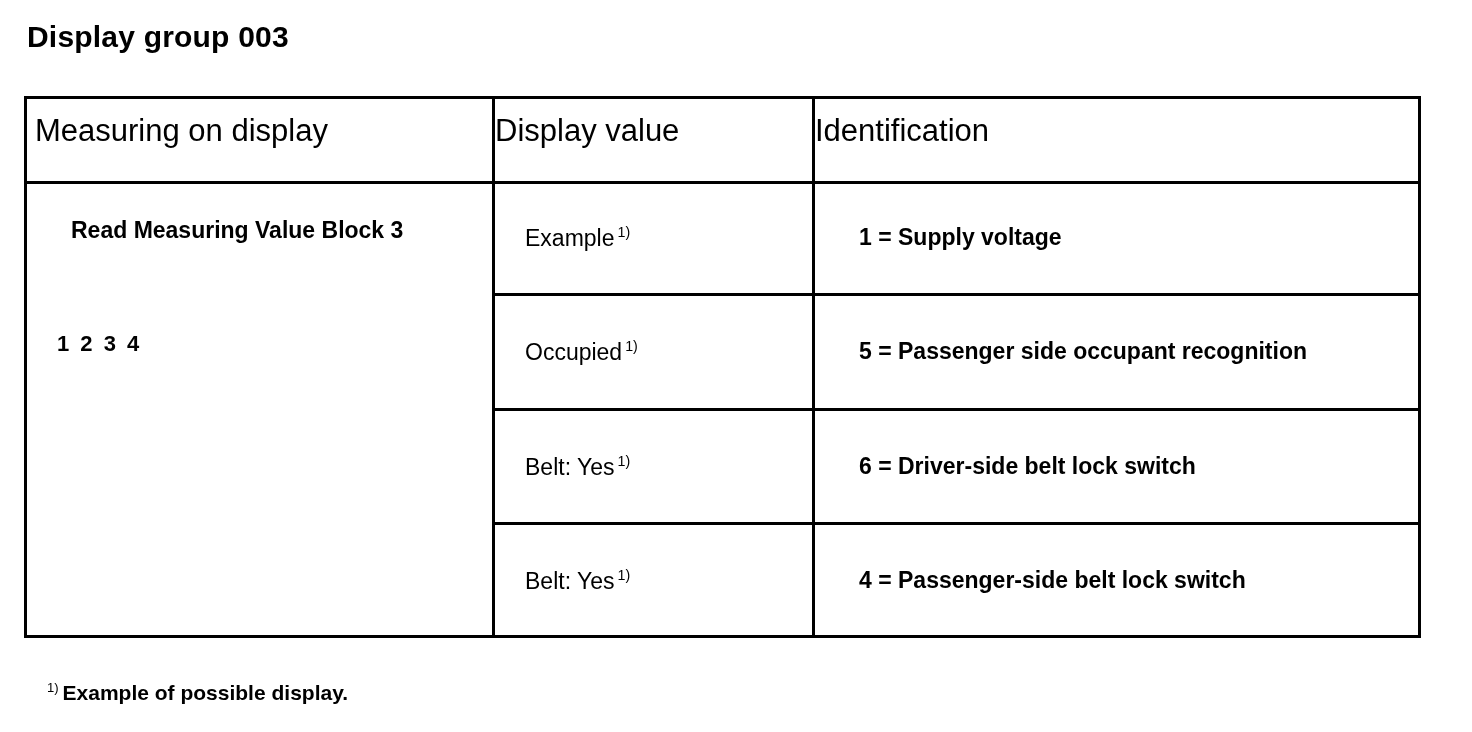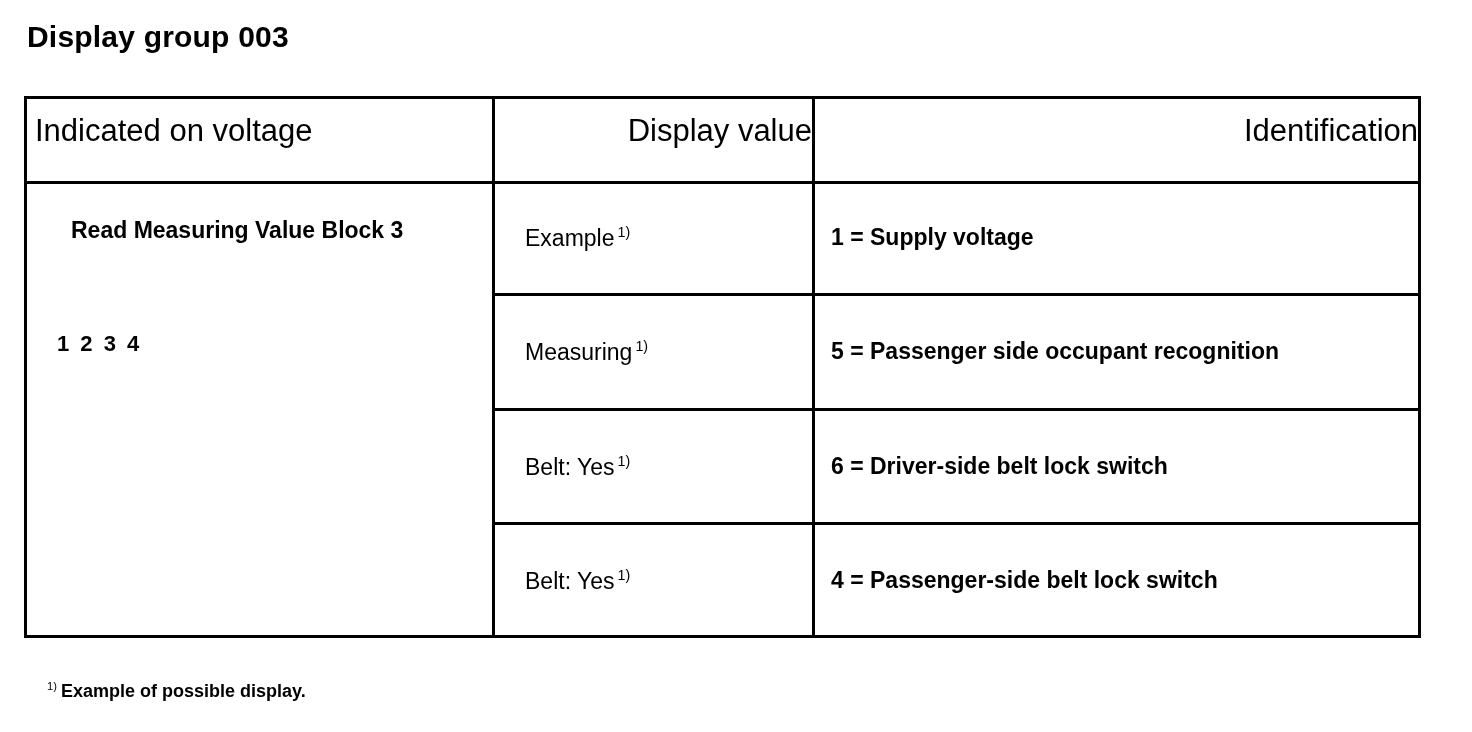--- a/index.html
+++ b/index.html
@@ -61,21 +61,21 @@
     position: relative;
   }
   .hdr-text {
     position: absolute;
     top: 14px;
     font-size: 31px;
     font-weight: normal;
     white-space: nowrap;
   }
   .hdr-left .hdr-text  { left: 8px; }
-  .hdr-center .hdr-text{ left: 0; right: 0; text-align: right; }
+  .hdr-center .hdr-text{ left: 0; right: 7px; text-align: left; }
 
   
   .cell-indicated {
     position: relative;
     height: 451px;
   }
   .indicated-main {
     position: absolute;
     left: 44px;
     top: 33px;
@@ -101,21 +101,21 @@
     left: 30px;
     font-size: 23px;
     font-weight: normal;
     white-space: nowrap;
   }
   .cell-ident {
     position: relative;
   }
   .ident-text {
     position: absolute;
-    left: 16px;
+    left: 44px;
     font-size: 23px;
     font-weight: bold;
     white-space: nowrap;
   }
 
   .r1 .value-text, .r1 .ident-text { top: 40px; }
   .r2 .value-text, .r2 .ident-text { top: 42px; }
   .r3 .value-text, .r3 .ident-text { top: 42px; }
   .r4 .value-text, .r4 .ident-text { top: 42px; }
 
@@ -129,21 +129,21 @@
     vertical-align: super;
     font-weight: normal;
     margin-left: 3px;
   }
 
   
   .footnote {
     position: absolute;
     left: 47px;
     top: 680px;
-    font-size: 18px;
+    font-size: 21px;
     font-weight: bold;
     white-space: nowrap;
   }
   .footnote .fn-mark {
     font-size: 0.62em;
     vertical-align: super;
     font-weight: normal;
     margin-right: 4px;
   }
 </style>
@@ -156,21 +156,21 @@
 
   <table class="data-table">
     <colgroup>
       <col class="c1">
         <col class="c2">
         <col class="c3">
     </colgroup>
     <tbody>
       <tr>
         <td class="hdr-cell hdr-left" rowspan="1">
-          <div class="hdr-text">Indicated on voltage</div>
+          <div class="hdr-text">Measuring on display</div>
         </td>
         <td class="hdr-cell hdr-center">
           <div class="hdr-text">Display value</div>
         </td>
         <td class="hdr-cell hdr-center">
           <div class="hdr-text">Identification</div>
         </td>
       </tr>
 
       <tr class="r1">
@@ -181,21 +181,21 @@
         <td class="cell-value row-h1">
           <div class="value-text"><span>Example</span><sup class="fn">1)</sup></div>
         </td>
         <td class="cell-ident row-h1">
           <div class="ident-text">1 = Supply voltage</div>
         </td>
       </tr>
 
       <tr class="r2">
         <td class="cell-value row-h2">
-          <div class="value-text"><span>Measuring</span><sup class="fn">1)</sup></div>
+          <div class="value-text"><span>Occupied</span><sup class="fn">1)</sup></div>
         </td>
         <td class="cell-ident row-h2">
           <div class="ident-text">5 = Passenger side occupant recognition</div>
         </td>
       </tr>
 
       <tr class="r3">
         <td class="cell-value row-h3">
           <div class="value-text"><span>Belt: Yes</span><sup class="fn">1)</sup></div>
         </td>

